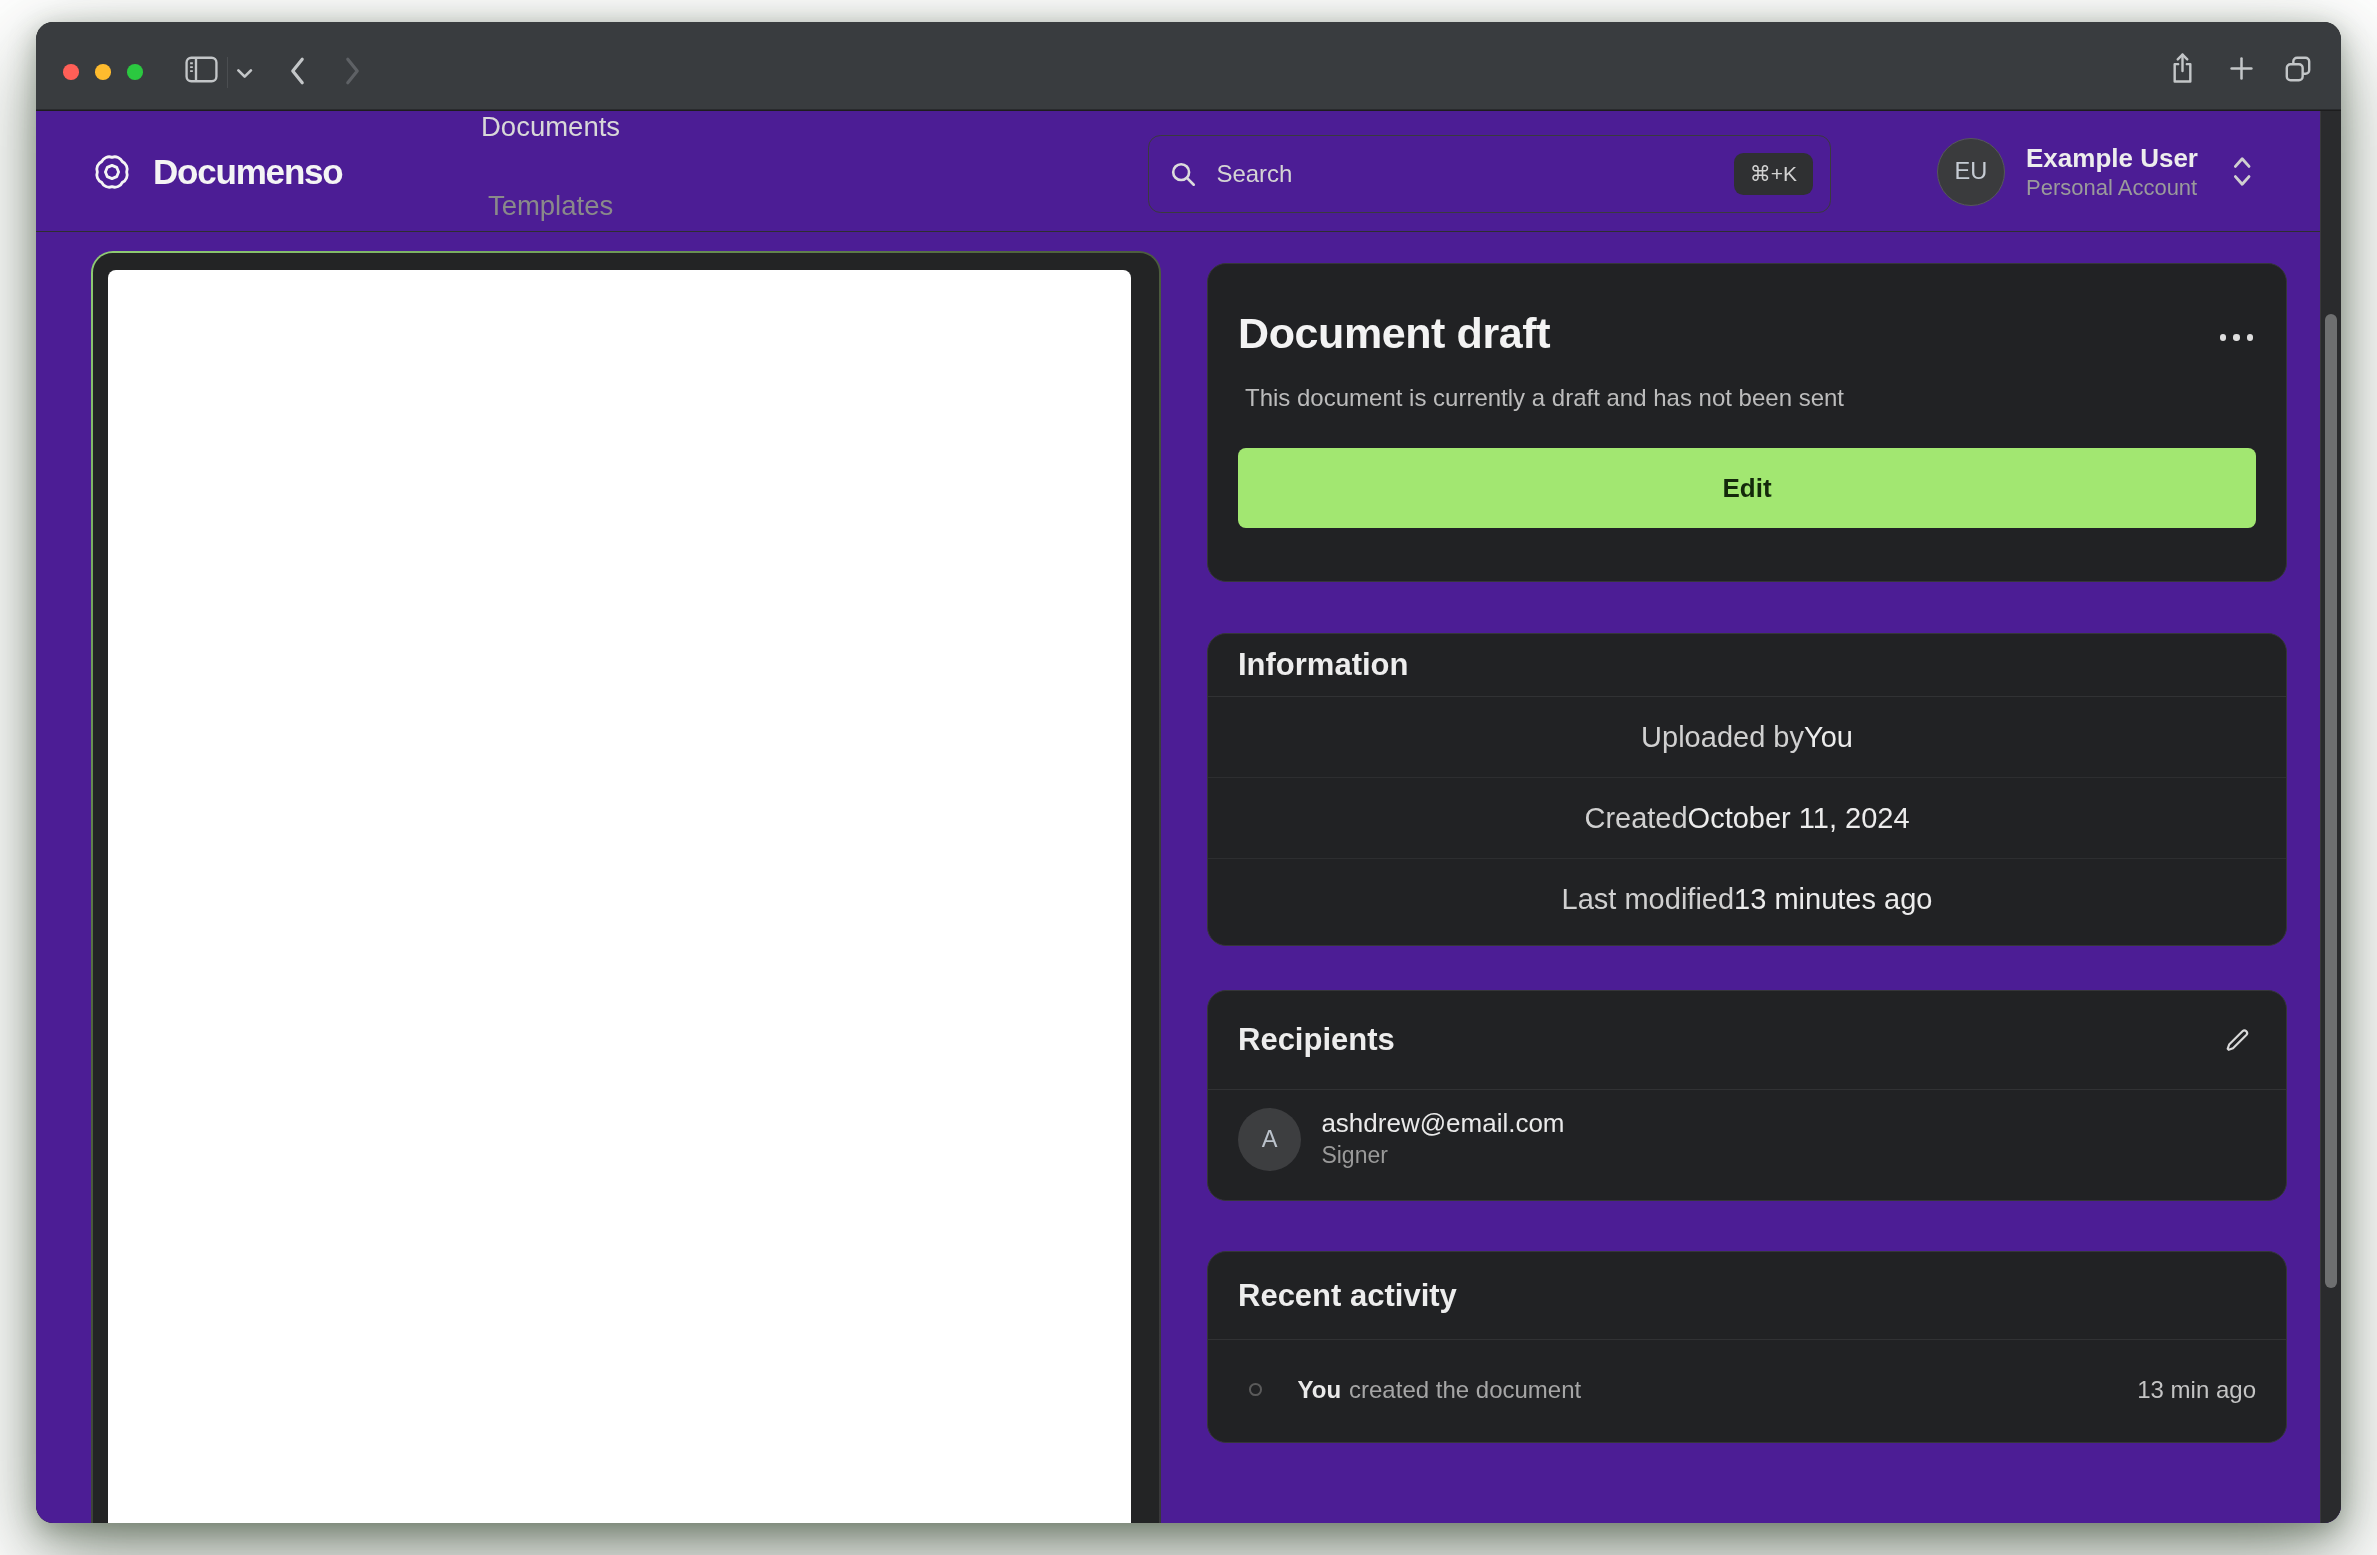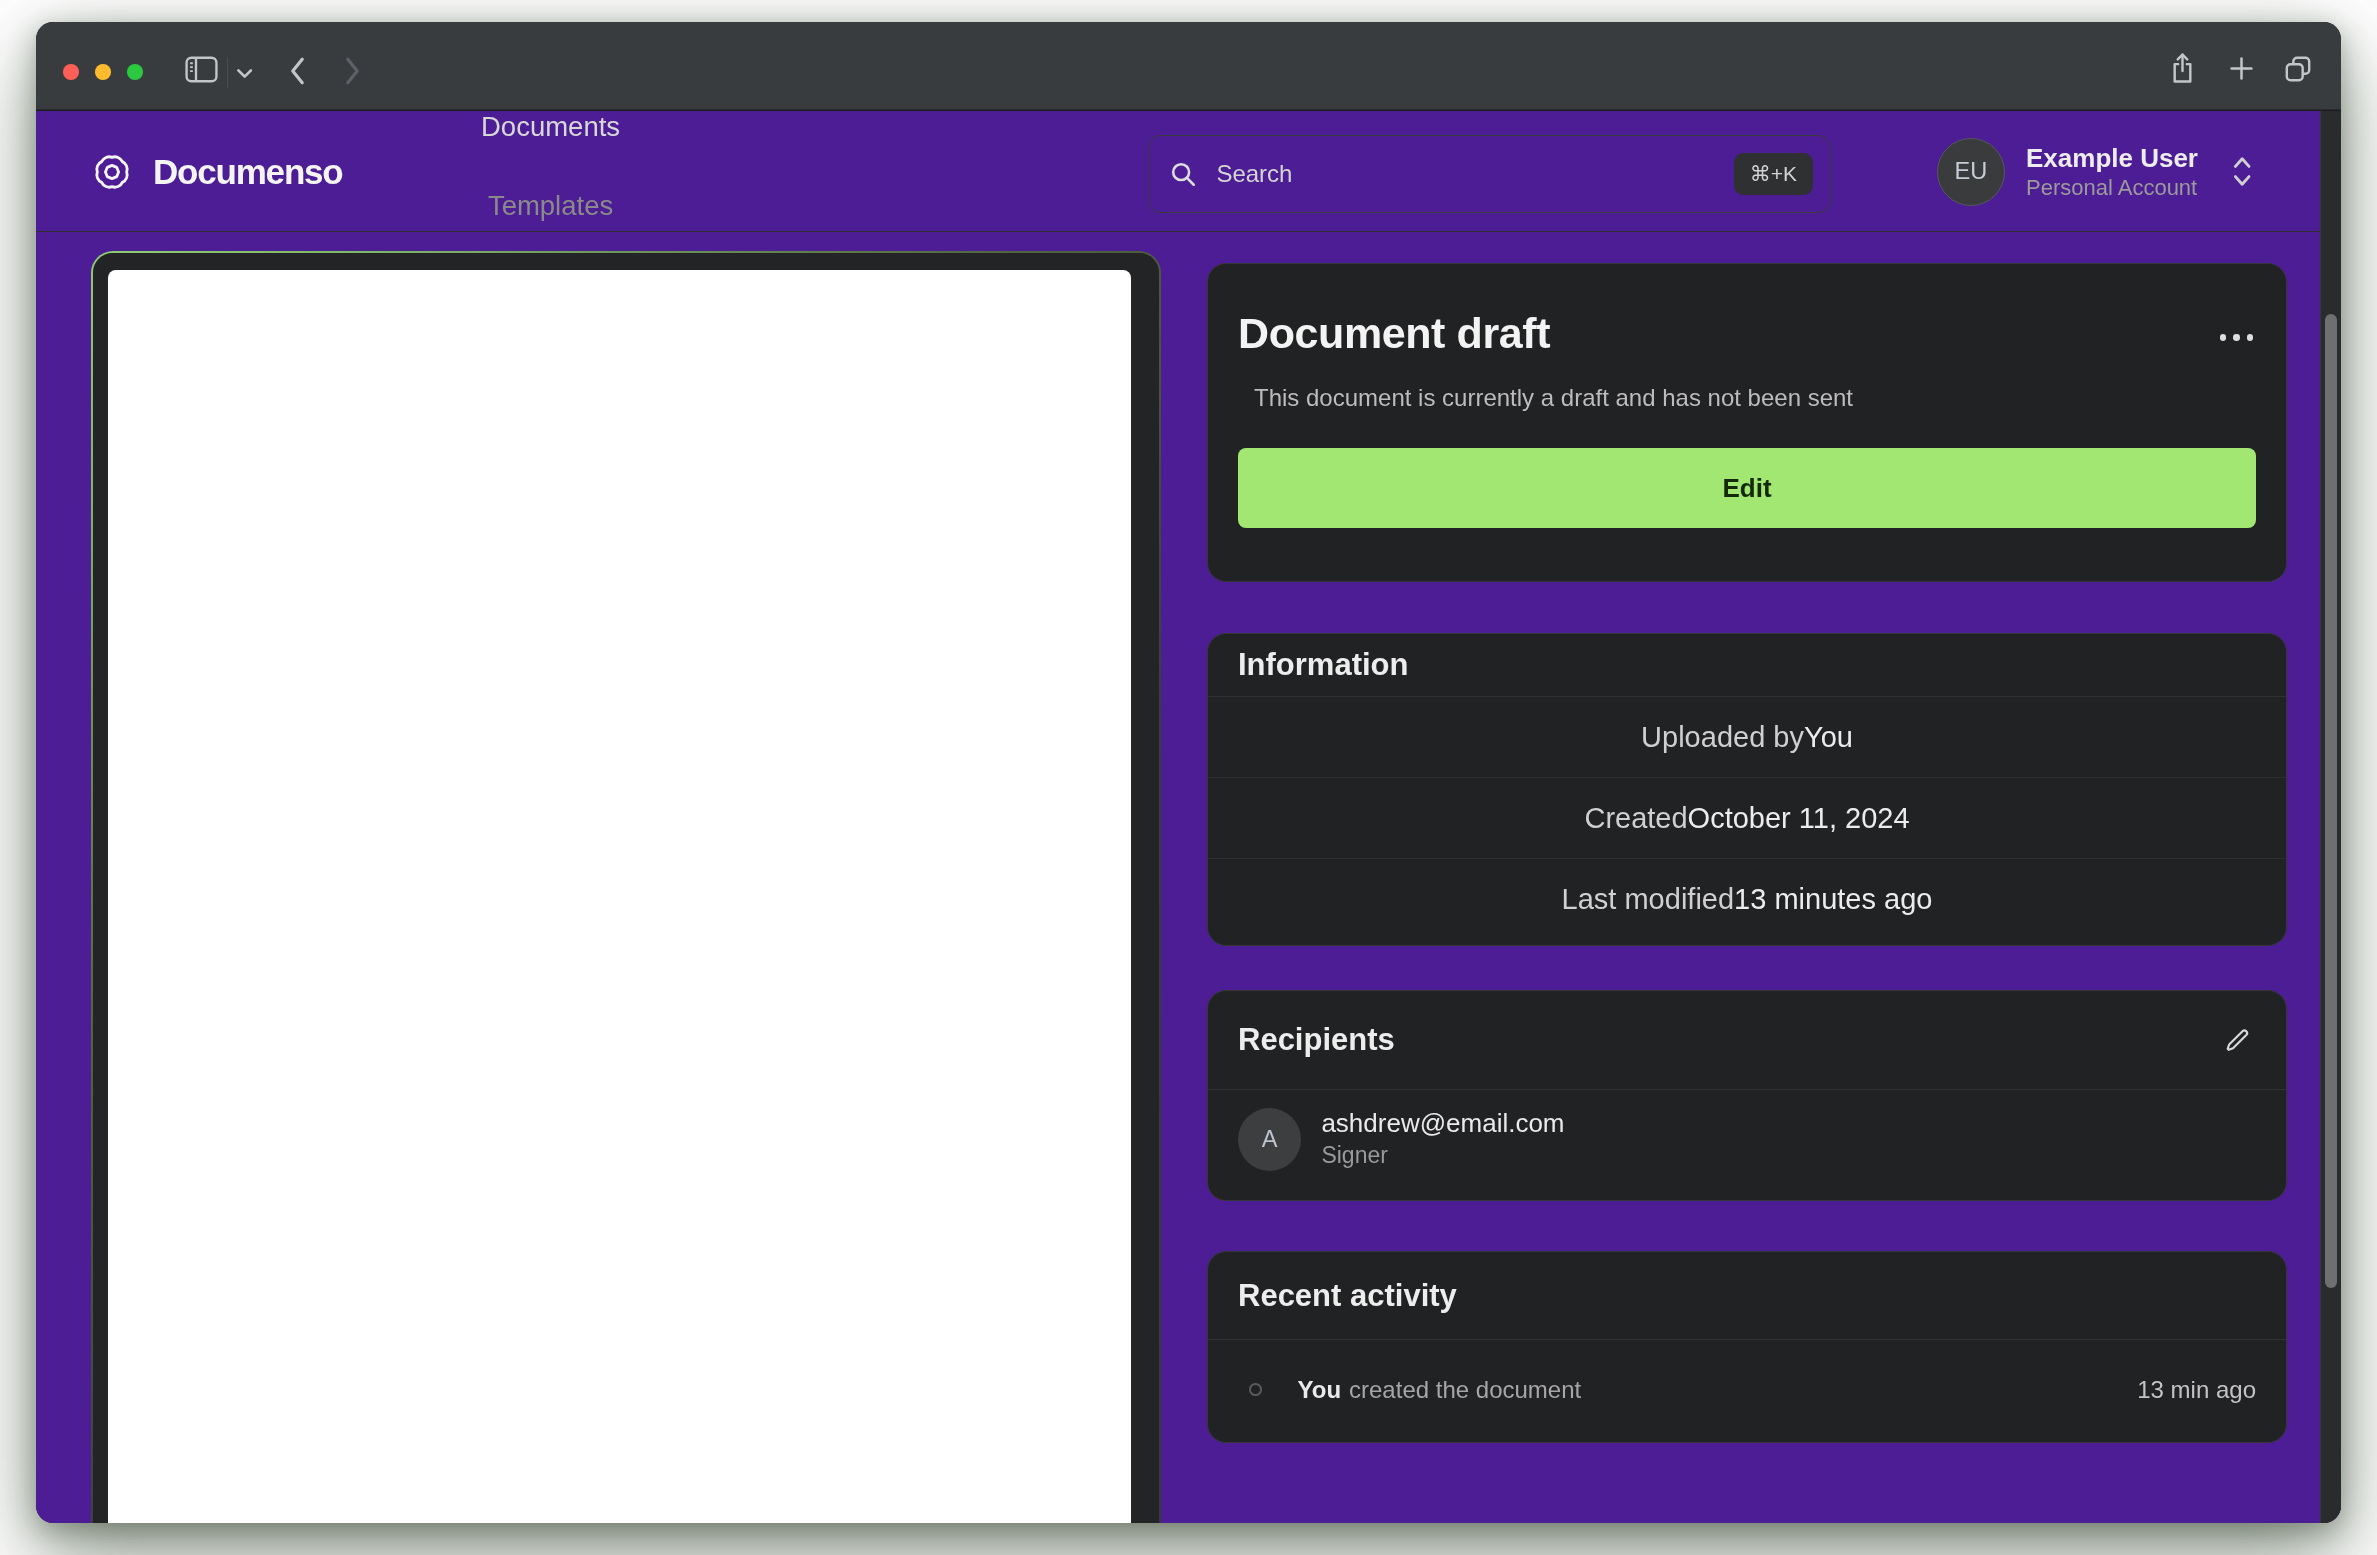--- a/index.html
+++ b/index.html
@@ -215,21 +215,21 @@
 
       <section class="card card-draft">
         <div class="draft-head">
           <h1 class="draft-title" style="margin:0;">Document draft</h1>
           <button class="dots" aria-label="menu">
             <i></i>
               <i></i>
               <i></i>
           </button>
         </div>
-        <p class="draft-sub" style="margin:28px 16px 0;">This document is currently a draft and has not been sent</p>
+        <p class="draft-sub" style="margin:28px 7px 0;">This document is currently a draft and has not been sent</p>
         <button class="edit-btn">Edit</button>
       </section>
 
       <section class="card card-info">
         <div class="card-h">
             <span>Information</span>
           </div>
         <div class="info-row">
           <span class="info-label">Uploaded by</span>
           <span class="info-value">You</span>

